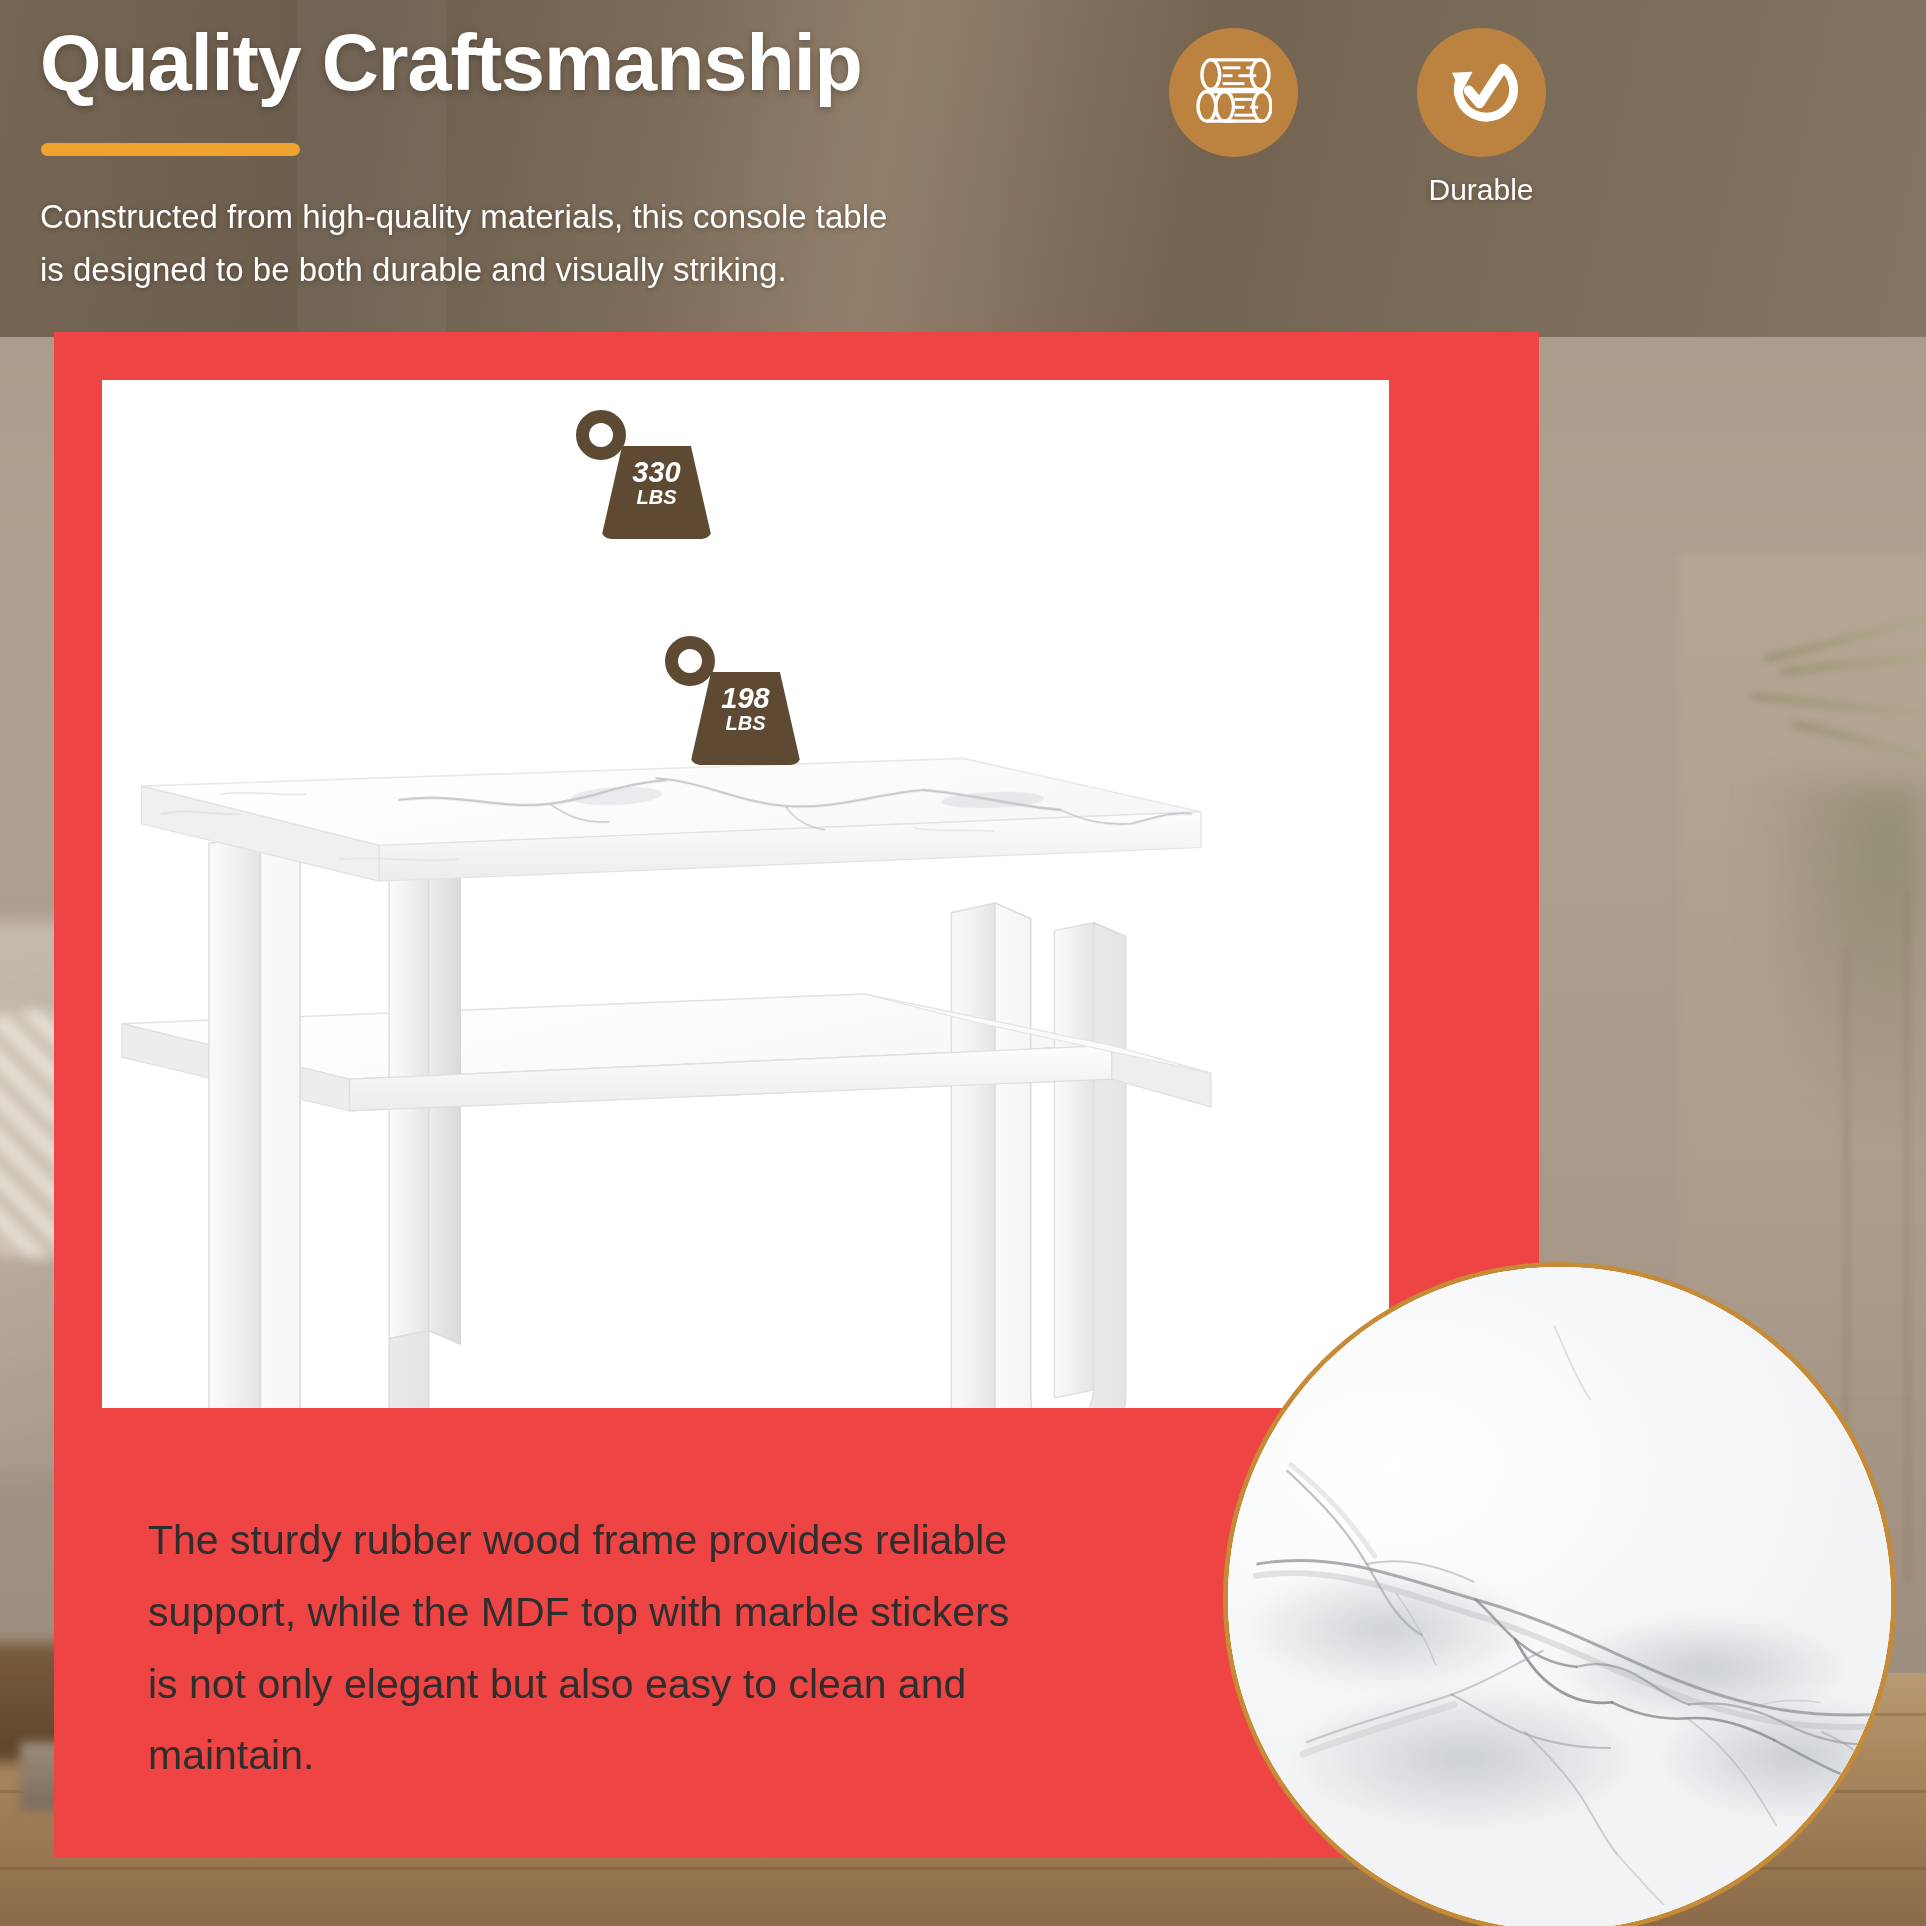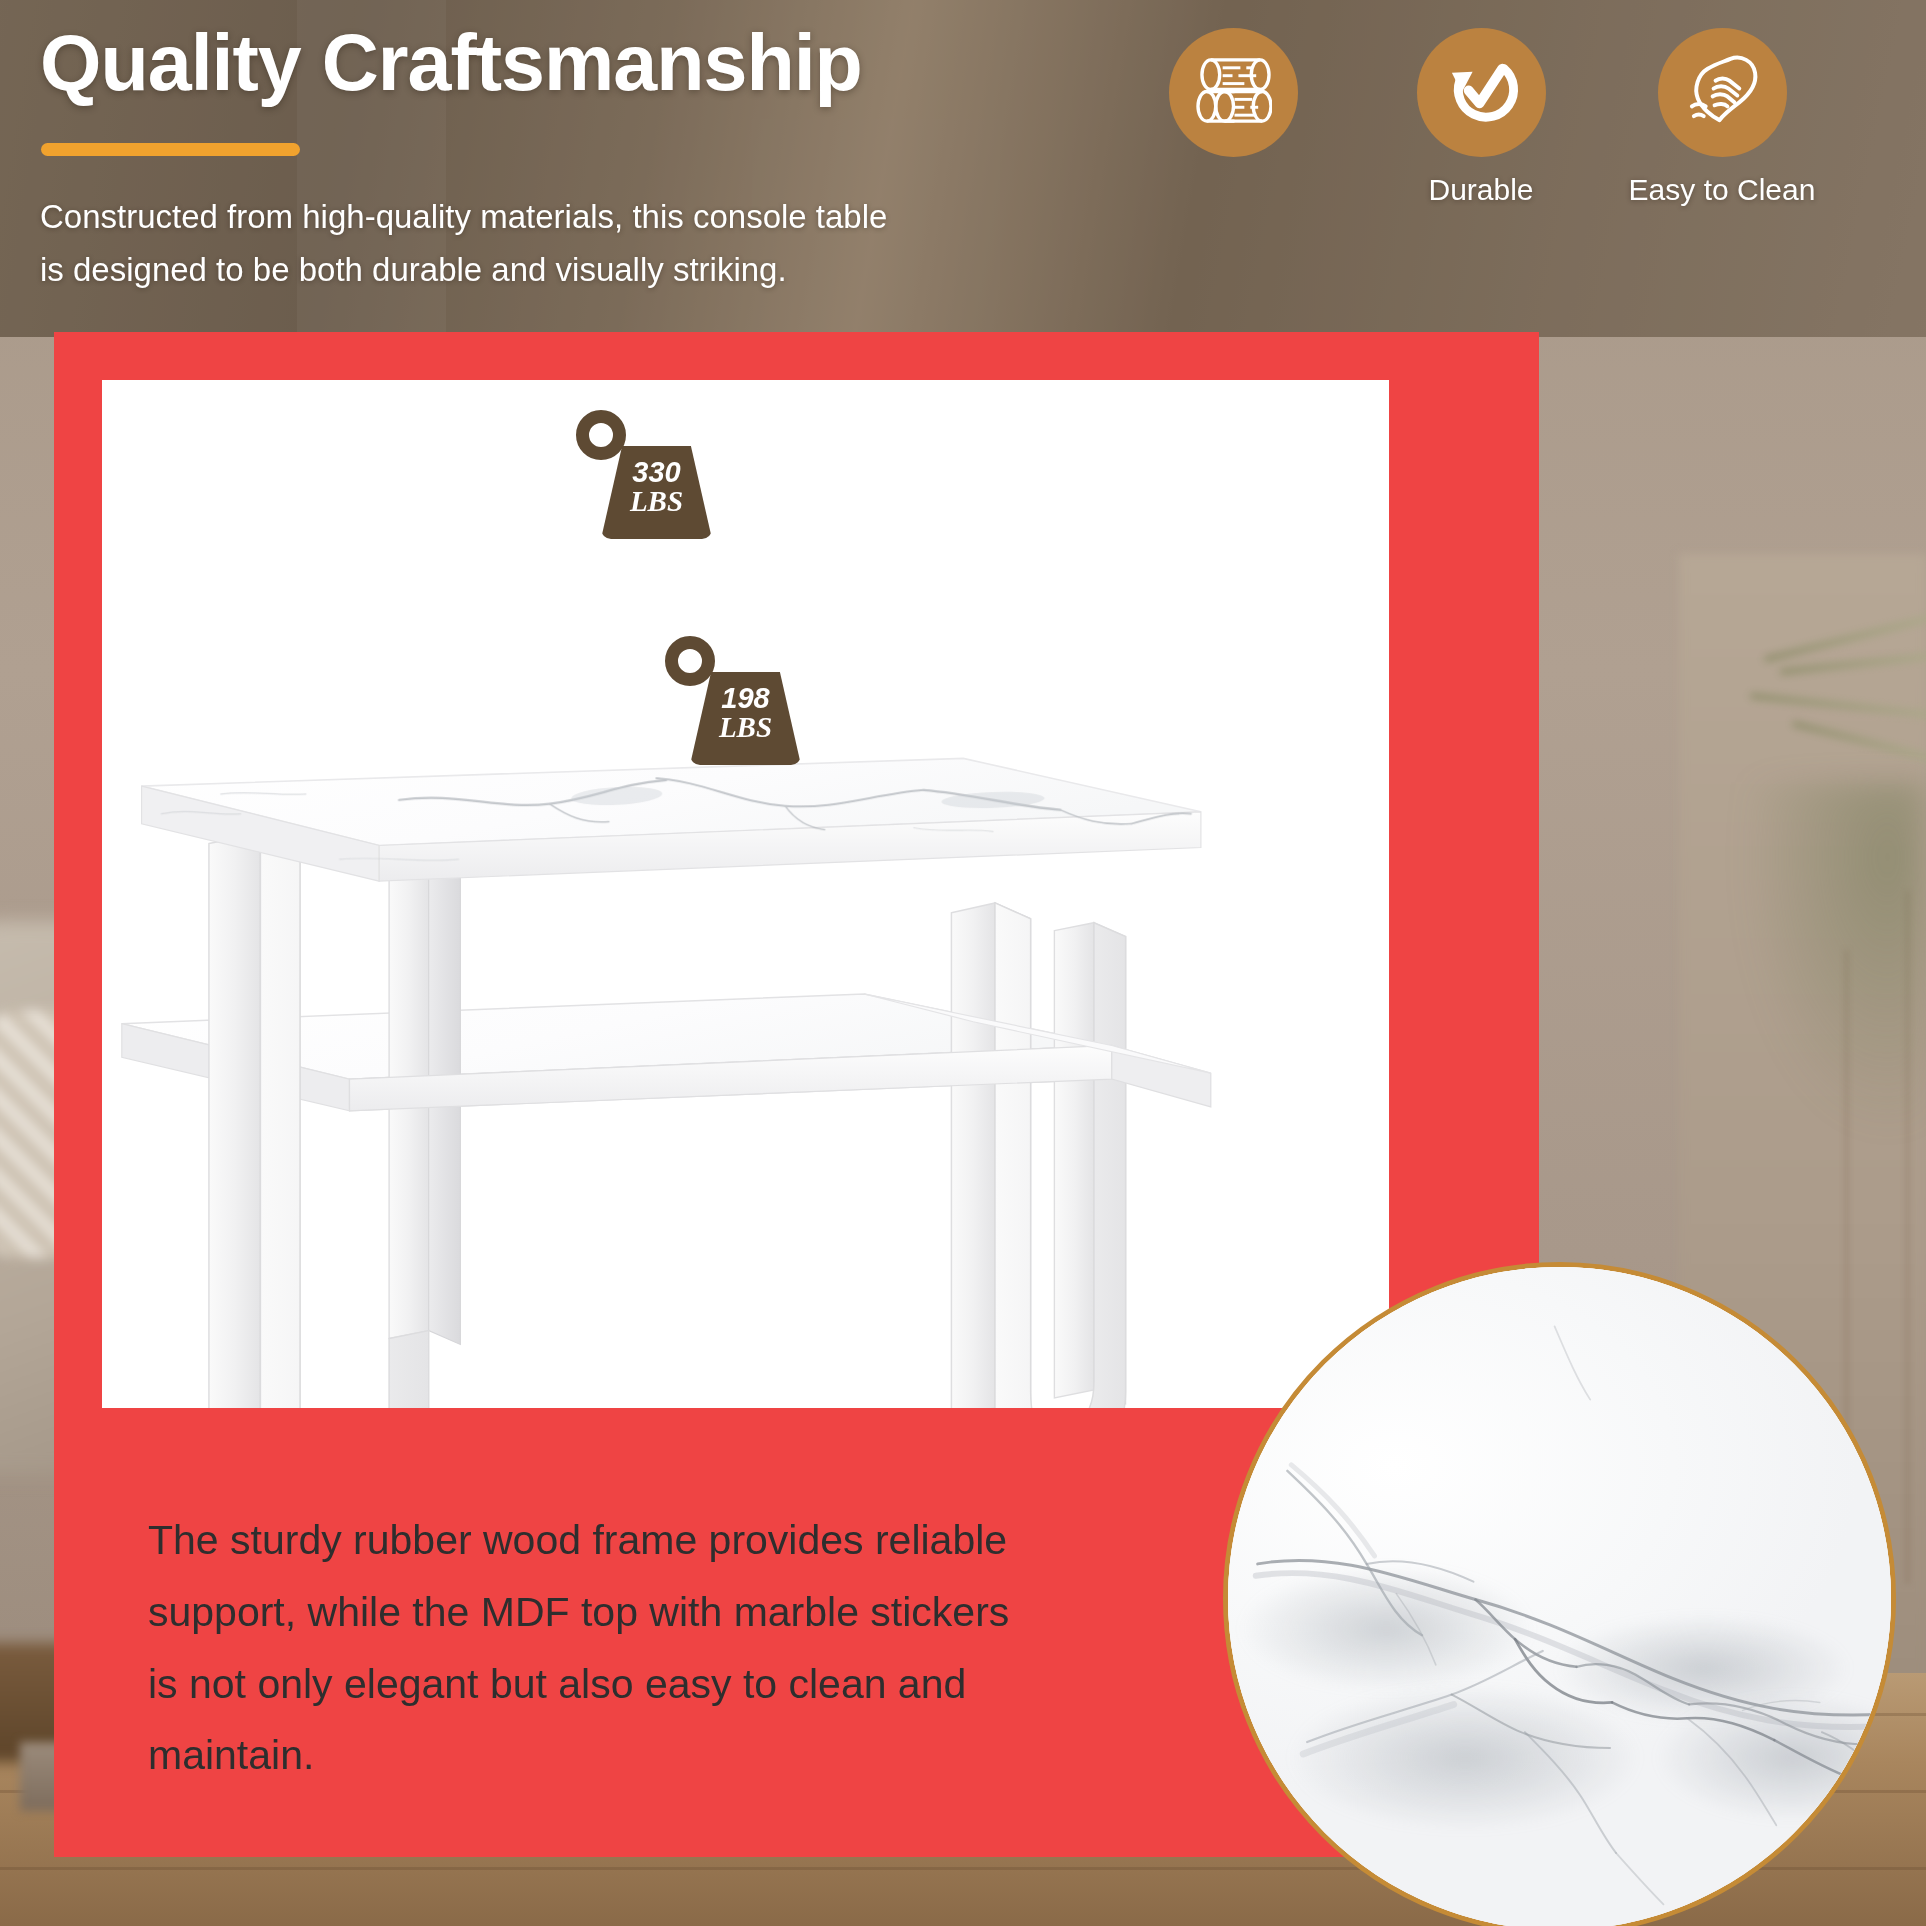--- a/index.html
+++ b/index.html
@@ -140,21 +140,21 @@
     clip-path:polygon(19% 0%, 81% 0%, 100% 100%, 0% 100%);
     border-radius:10px;
   }
   .wb-text {
     position:absolute; top:48px; left:0; width:111px;
     text-align:center; color:#ffffff;
     font-size:29px; font-weight:bold; font-style:italic;
     line-height:1.0; letter-spacing:0px;
   }
   .wb-text span { display:block; }
-  .wb-text .lbs { font-size:29px;font-family:Liberation Serif, serif; }
+  .wb-text .lbs { font-size:20px; }
 
   
   #body-copy {
     position:absolute; left:94px; top:1173px; width:871px;
     font-size:41px; line-height:1.75; color:#2e2e2e;
   }
 
   
   #marble-circle {
     position:absolute; left:1223px; top:1262px; width:673px; height:673px;
@@ -244,36 +244,20 @@
           <svg width="79" height="79" viewBox="0 0 80 80" fill="none">
             <path d="M63 18 A28 28 0 1 1 18 30" stroke="#fff" stroke-width="9" stroke-linecap="round"></path>
             <path d="M10 22 L20 42 L31 21 Z" fill="#fff"></path>
             <path d="M27 40 L38 53 L61 18" stroke="#fff" stroke-width="10" stroke-linecap="round" stroke-linejoin="round" fill="none"></path>
           </svg>
         </span>
       </div>
       <div class="f-label">Durable</div>
     </div>
 
-    <div class="feature">
-      <div class="f-circle">
-        <span>
-          <svg width="81" height="79" viewBox="0 0 82 80" fill="none" stroke="#fff" stroke-width="4" stroke-linecap="round" stroke-linejoin="round">
-            <path d="M49 8 C60 4 72 10 74 22 C76 34 68 44 58 52 C50 58 42 64 38 70 C30 66 20 58 16 48 C12 38 16 24 26 18 C34 13 42 11 49 8 Z"></path>
-            <path d="M34 30 C38 27 44 27 48 30 L58 38"></path>
-            <path d="M32 38 C36 35 43 35 47 38 L56 45"></path>
-            <path d="M31 46 C35 43 42 43 46 46 L53 52"></path>
-            <path d="M33 55 C37 53 43 53 46 56"></path>
-            <path d="M10 56 C14 53 20 53 24 56"></path>
-            <path d="M12 66 C15 64 19 64 22 66"></path>
-          </svg>
-        </span>
-      </div>
-      <div class="f-label">Easy to Clean</div>
-    </div>
 
   </div>
 </div>
 
 <div id="panel">
 
   <div id="photo">
     <svg id="table-art" viewBox="0 0 1300 1038">
       <defs>
         <linearGradient id="topFace" x1="0" y1="0" x2="1" y2="0.4">

